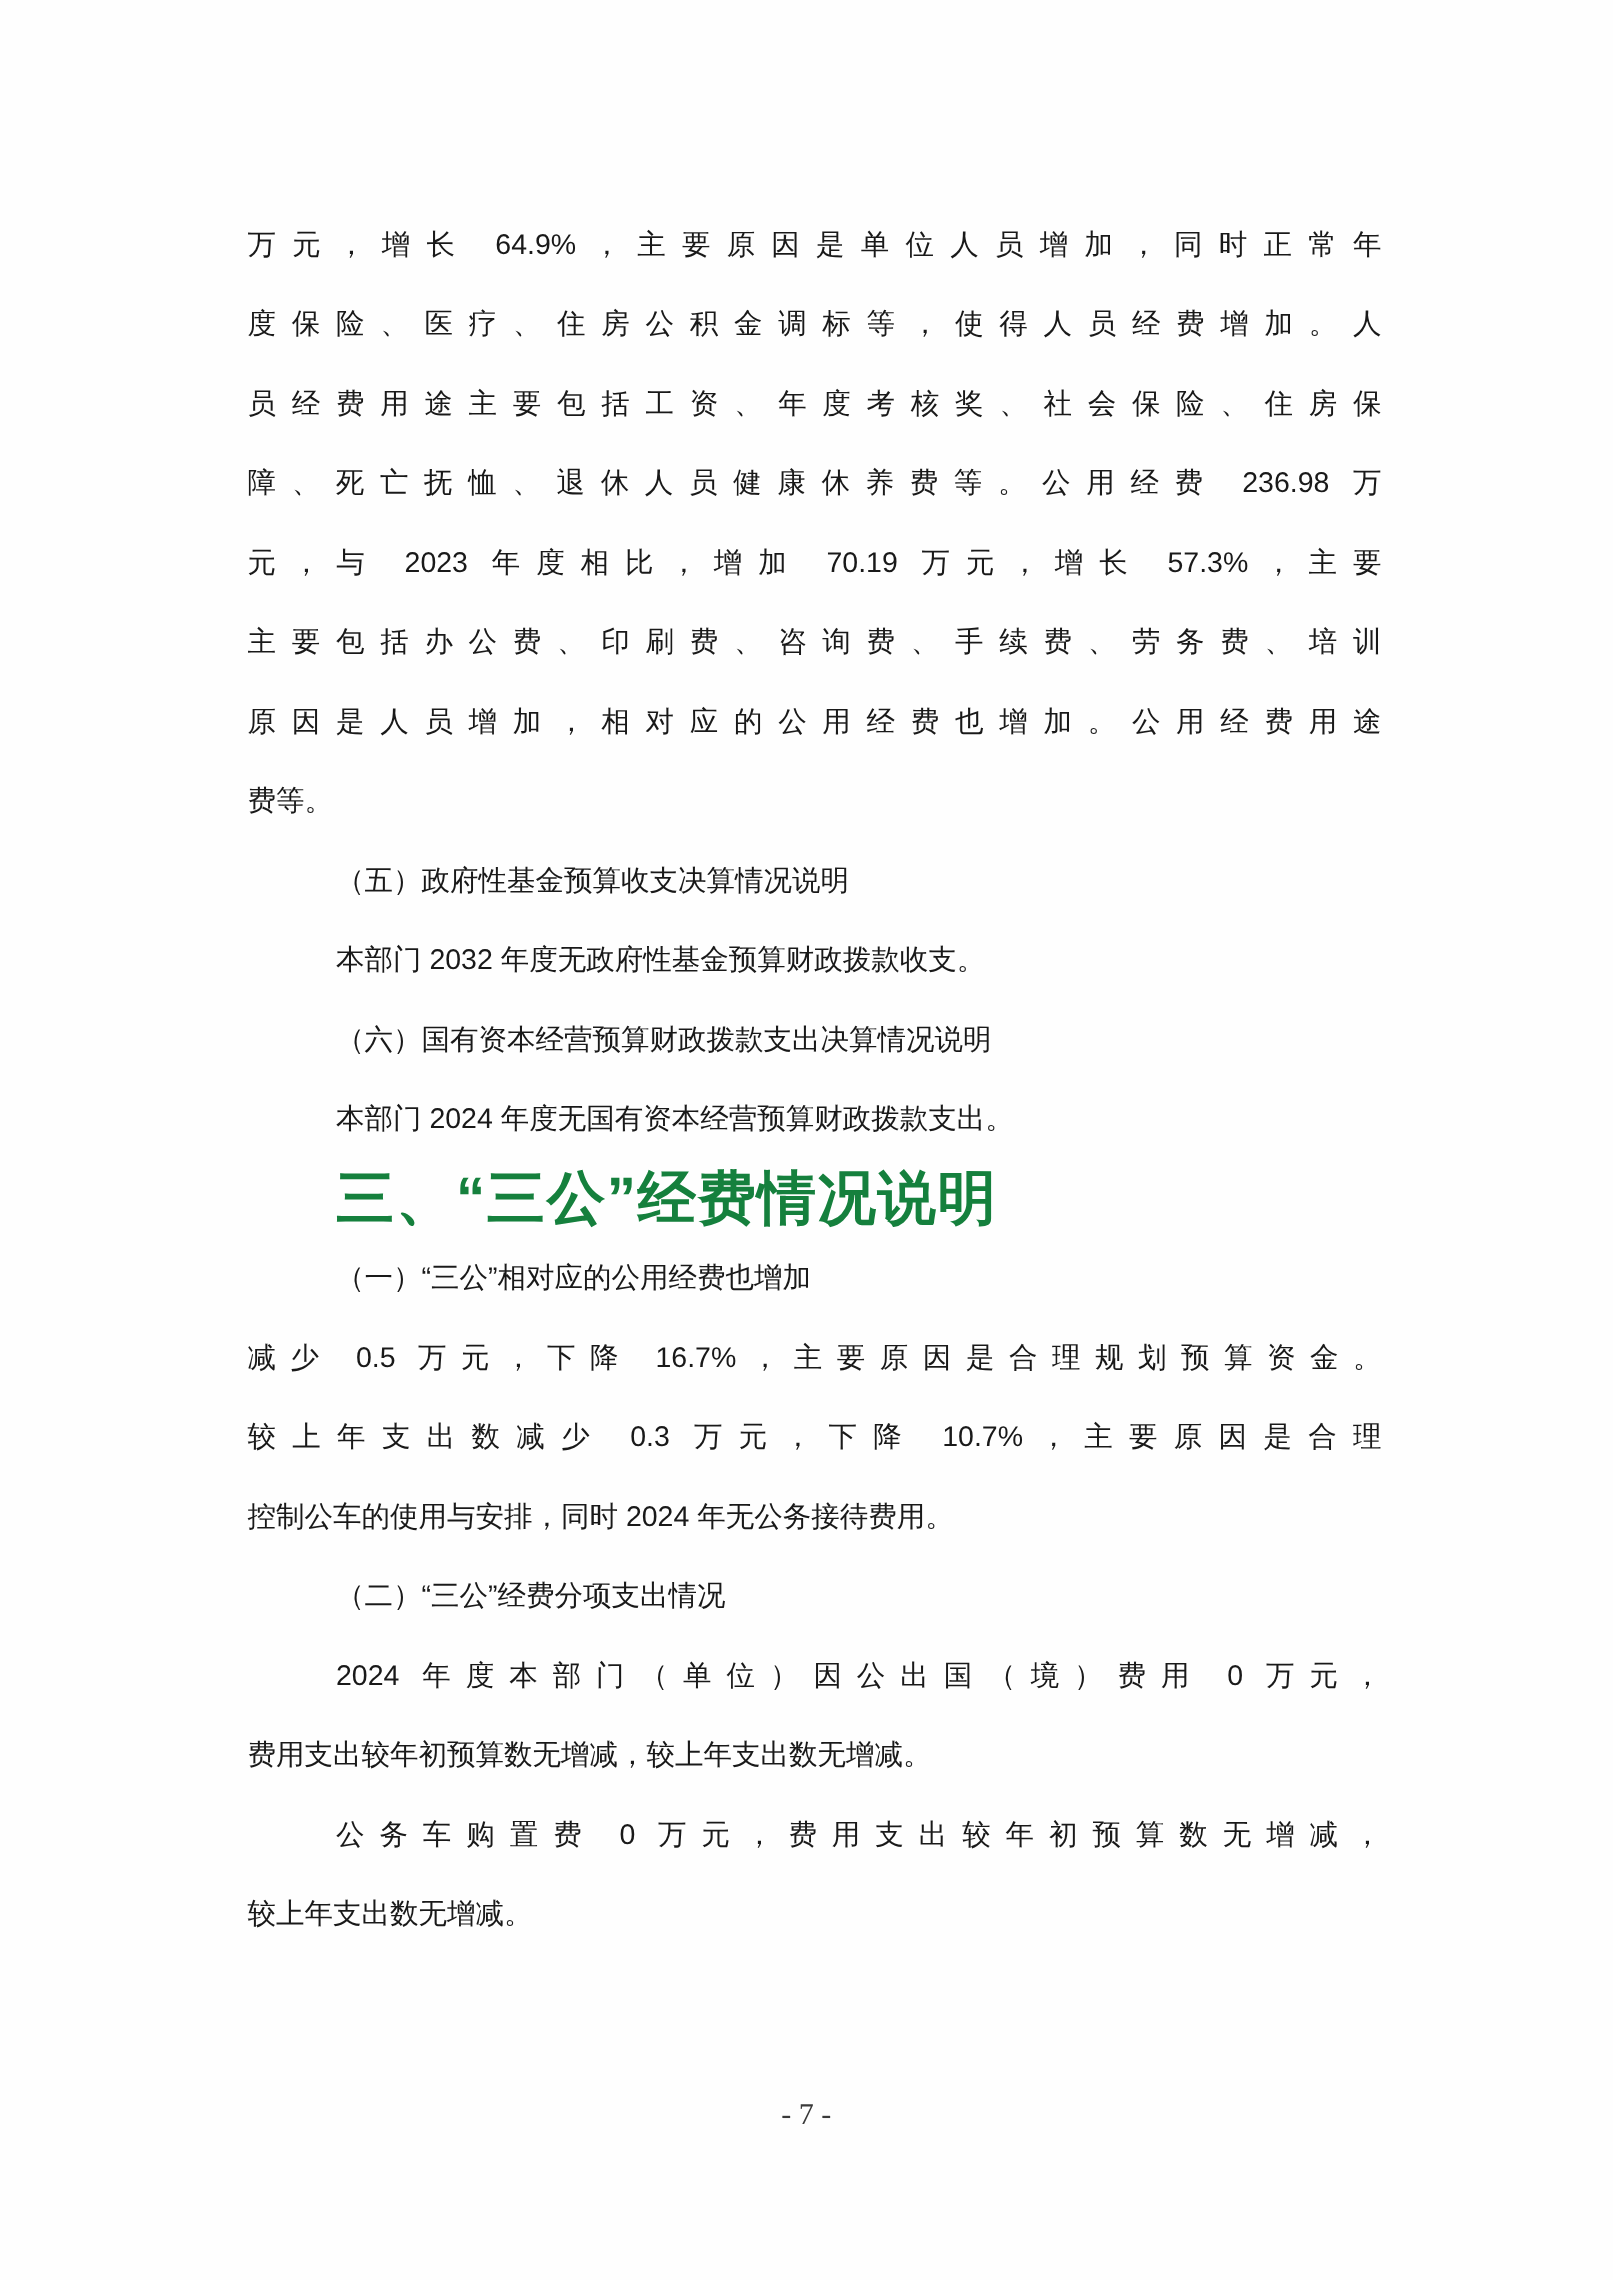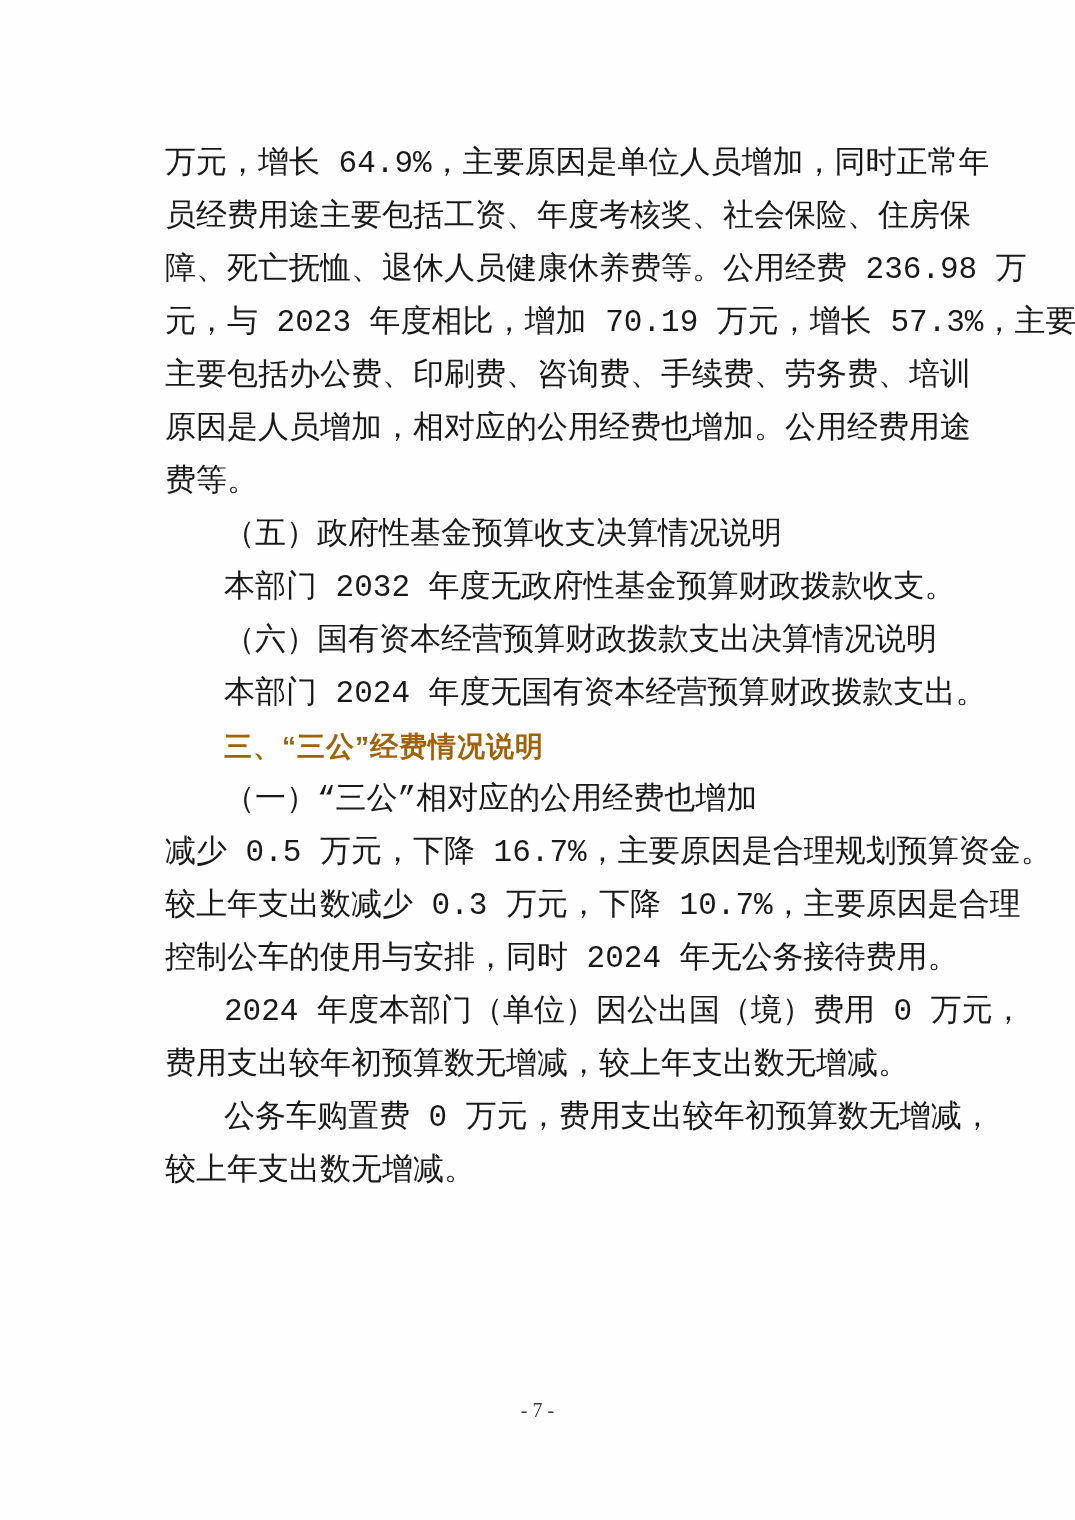--- a/index.html
+++ b/index.html
@@ -16,75 +16,77 @@
   }
   .content {
     position: absolute;
     left: 165px;
     top: 137px;
     width: 756px;
   }
   .line {
     height: 53px;
     line-height: 53px;
-    font-size: 31px;
-    font-family: Liberation Mono, monospace;
+    font-size: 19px;
+    font-family: Liberation Sans, sans-serif;
     color: #191919;
     white-space: nowrap;
     overflow: visible;
   }
   
   .fill {
     text-align: justify;
     text-align-last: justify;
   }
   
   .indent {
     text-indent: 59px;
   }
   
   .bold-heading {
     font-family: "Liberation Sans", "DejaVu Sans", sans-serif;
     font-weight: 700;
-    color: #a16207;
-    font-size: 28px;
+    color: #15803d;
+    font-size: 39px;
     letter-spacing: 1px;
   }
   .footer {
     position: absolute;
     top: 1398px;
     left: 0;
     width: 100%;
     text-align: center;
     font-size: 20px;
     line-height: 24px;
     font-family: "Liberation Serif", "DejaVu Serif", serif;
     color: #3a3a3a;
   }
 </style>
 </head>
 <body>
 
 <div class="page">
   <div class="content">
     <div class="line fill">万元，增长 64.9%，主要原因是单位人员增加，同时正常年</div>
+    <div class="line fill">度保险、医疗、住房公积金调标等，使得人员经费增加。人</div>
     <div class="line fill">员经费用途主要包括工资、年度考核奖、社会保险、住房保</div>
     <div class="line fill">障、死亡抚恤、退休人员健康休养费等。公用经费 236.98 万</div>
     <div class="line fill">元，与 2023 年度相比，增加 70.19 万元，增长 57.3%，主要</div>
     <div class="line fill">主要包括办公费、印刷费、咨询费、手续费、劳务费、培训</div>
     <div class="line fill">原因是人员增加，相对应的公用经费也增加。公用经费用途</div>
     <div class="line">费等。</div>
     <div class="line indent">（五）政府性基金预算收支决算情况说明</div>
     <div class="line indent">本部门 2032 年度无政府性基金预算财政拨款收支。</div>
     <div class="line indent">（六）国有资本经营预算财政拨款支出决算情况说明</div>
     <div class="line indent">本部门 2024 年度无国有资本经营预算财政拨款支出。</div>
     <div class="line indent bold-heading">三、“三公”经费情况说明</div>
     <div class="line indent">（一）“三公”相对应的公用经费也增加</div>
     <div class="line fill">减少 0.5 万元，下降 16.7%，主要原因是合理规划预算资金。</div>
     <div class="line fill">较上年支出数减少 0.3 万元，下降 10.7%，主要原因是合理</div>
     <div class="line">控制公车的使用与安排，同时 2024 年无公务接待费用。</div>
+    <div class="line indent">（二）“三公”经费分项支出情况</div>
     <div class="line indent fill">2024 年度本部门（单位）因公出国（境）费用 0 万元，</div>
     <div class="line">费用支出较年初预算数无增减，较上年支出数无增减。</div>
     <div class="line indent fill">公务车购置费 0 万元，费用支出较年初预算数无增减，</div>
     <div class="line">较上年支出数无增减。</div>
   </div>
   <div class="footer">- 7 -</div>
 </div>
 
 </body></html>

